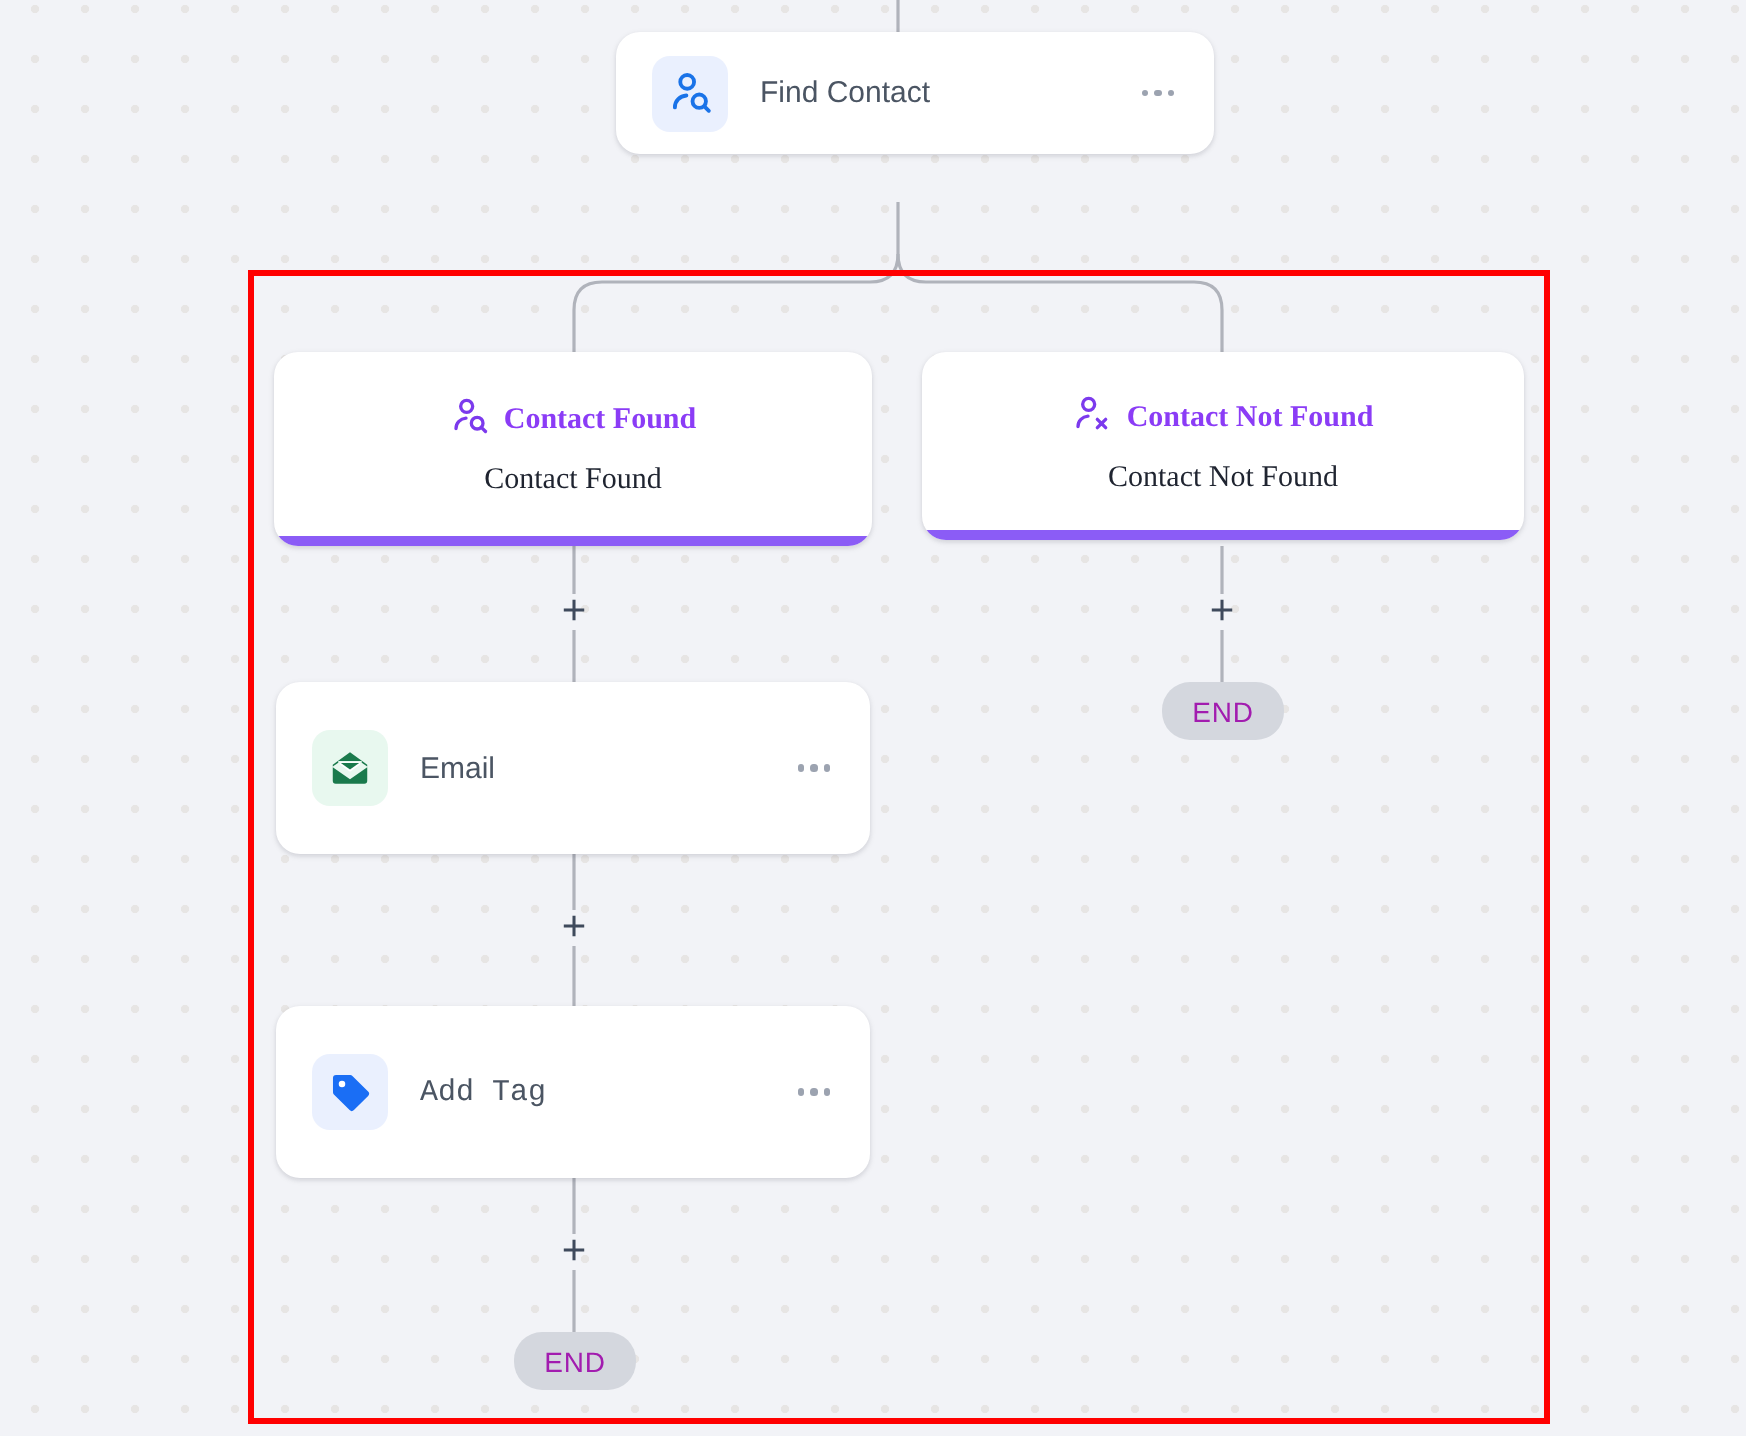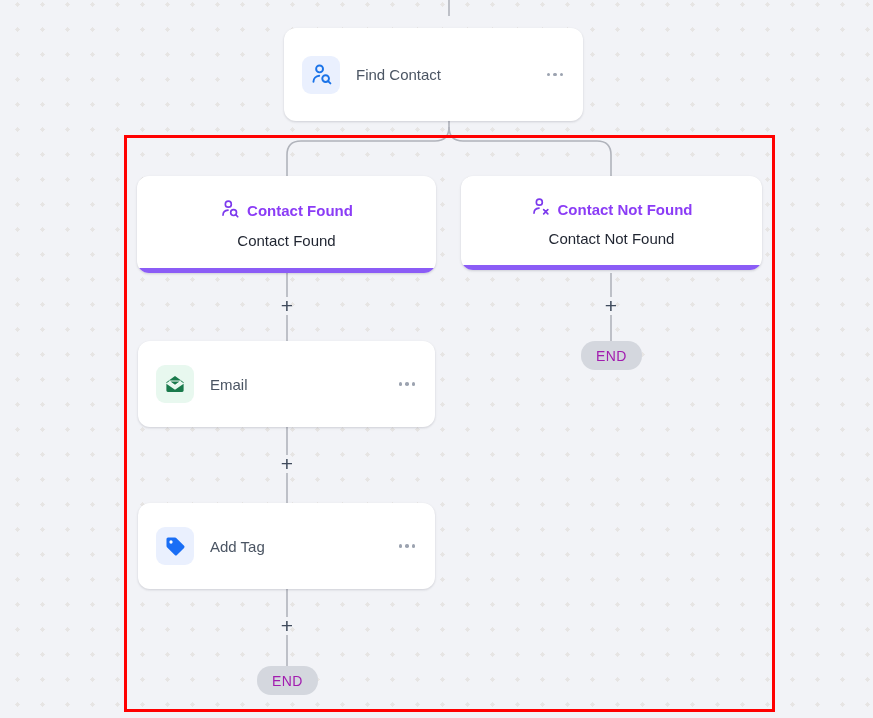--- a/index.html
+++ b/index.html
@@ -88,20 +88,21 @@
   }
 
   
   .node-branch {
     display: flex;
     flex-direction: column;
     align-items: center;
     justify-content: center;
     overflow: hidden;
     padding-bottom: 4px;
+    font-family: Liberation Serif, serif;
   }
   .branch-head {
     display: flex;
     align-items: center;
     gap: 7px;
     margin-top: 2px;
   }
   .branch-title {
     font-size: 15px;
     font-weight: bold;
@@ -180,21 +181,21 @@
     <path class="conn-path" d="M 287 427 L 287 455"></path>
     <path class="conn-path" d="M 287 473 L 287 503"></path>
 
     <path class="conn-path" d="M 287 589 L 287 617"></path>
     <path class="conn-path" d="M 287 635 L 287 666"></path>
 
     <path class="conn-path" d="M 611 273 L 611 297"></path>
     <path class="conn-path" d="M 611 315 L 611 341"></path>
   </svg>
 
-  <div class="node node-action" style="left:284px; top:16px; width:299px; height:93px;margin-top:12px;">
+  <div class="node node-action" style="left:308px; top:16px; width:299px; height:61px;">
     <div class="icon-tile blue">
       <svg width="23" height="23" viewBox="0 0 24 24" fill="none" stroke="#1a73e8" stroke-width="2" stroke-linecap="round" stroke-linejoin="round">
         <circle cx="10" cy="6.2" r="3.6"></circle>
         <path d="M3.6 19.5c0-3.4 2.6-5.9 6-6.2"></path>
         <circle cx="16.3" cy="16.3" r="3.5"></circle>
         <path d="M19.1 19.1l2.2 2.2"></path>
       </svg>
     </div>
     <div class="node-label">Find Contact</div>
     <div class="dots">
@@ -250,21 +251,21 @@
       </svg>
     </div>
     <div class="node-label">Email</div>
     <div class="dots">
       <i></i>
         <i></i>
         <i></i>
     </div>
   </div>
 
-  <div class="node node-action" style="left:138px; top:503px; width:297px; height:86px;">
+  <div class="node node-action" style="left:138px; top:503px; width:297px; height:86px;font-family:Liberation Mono, monospace;">
     <div class="icon-tile blue">
       <svg width="23" height="23" viewBox="0 0 24 24" fill="#1a6ef5">
         <path d="M11.6 2.6H4.2a1.6 1.6 0 0 0-1.6 1.6v7.4c0 .42.17.83.47 1.13l8.2 8.2a1.6 1.6 0 0 0 2.26 0l7.4-7.4a1.6 1.6 0 0 0 0-2.26l-8.2-8.2a1.6 1.6 0 0 0-1.13-.47z"></path>
         <circle cx="7.3" cy="7.3" r="1.7" fill="#ffffff"></circle>
       </svg>
     </div>
     <div class="node-label">Add Tag</div>
     <div class="dots">
       <i></i>
         <i></i>

